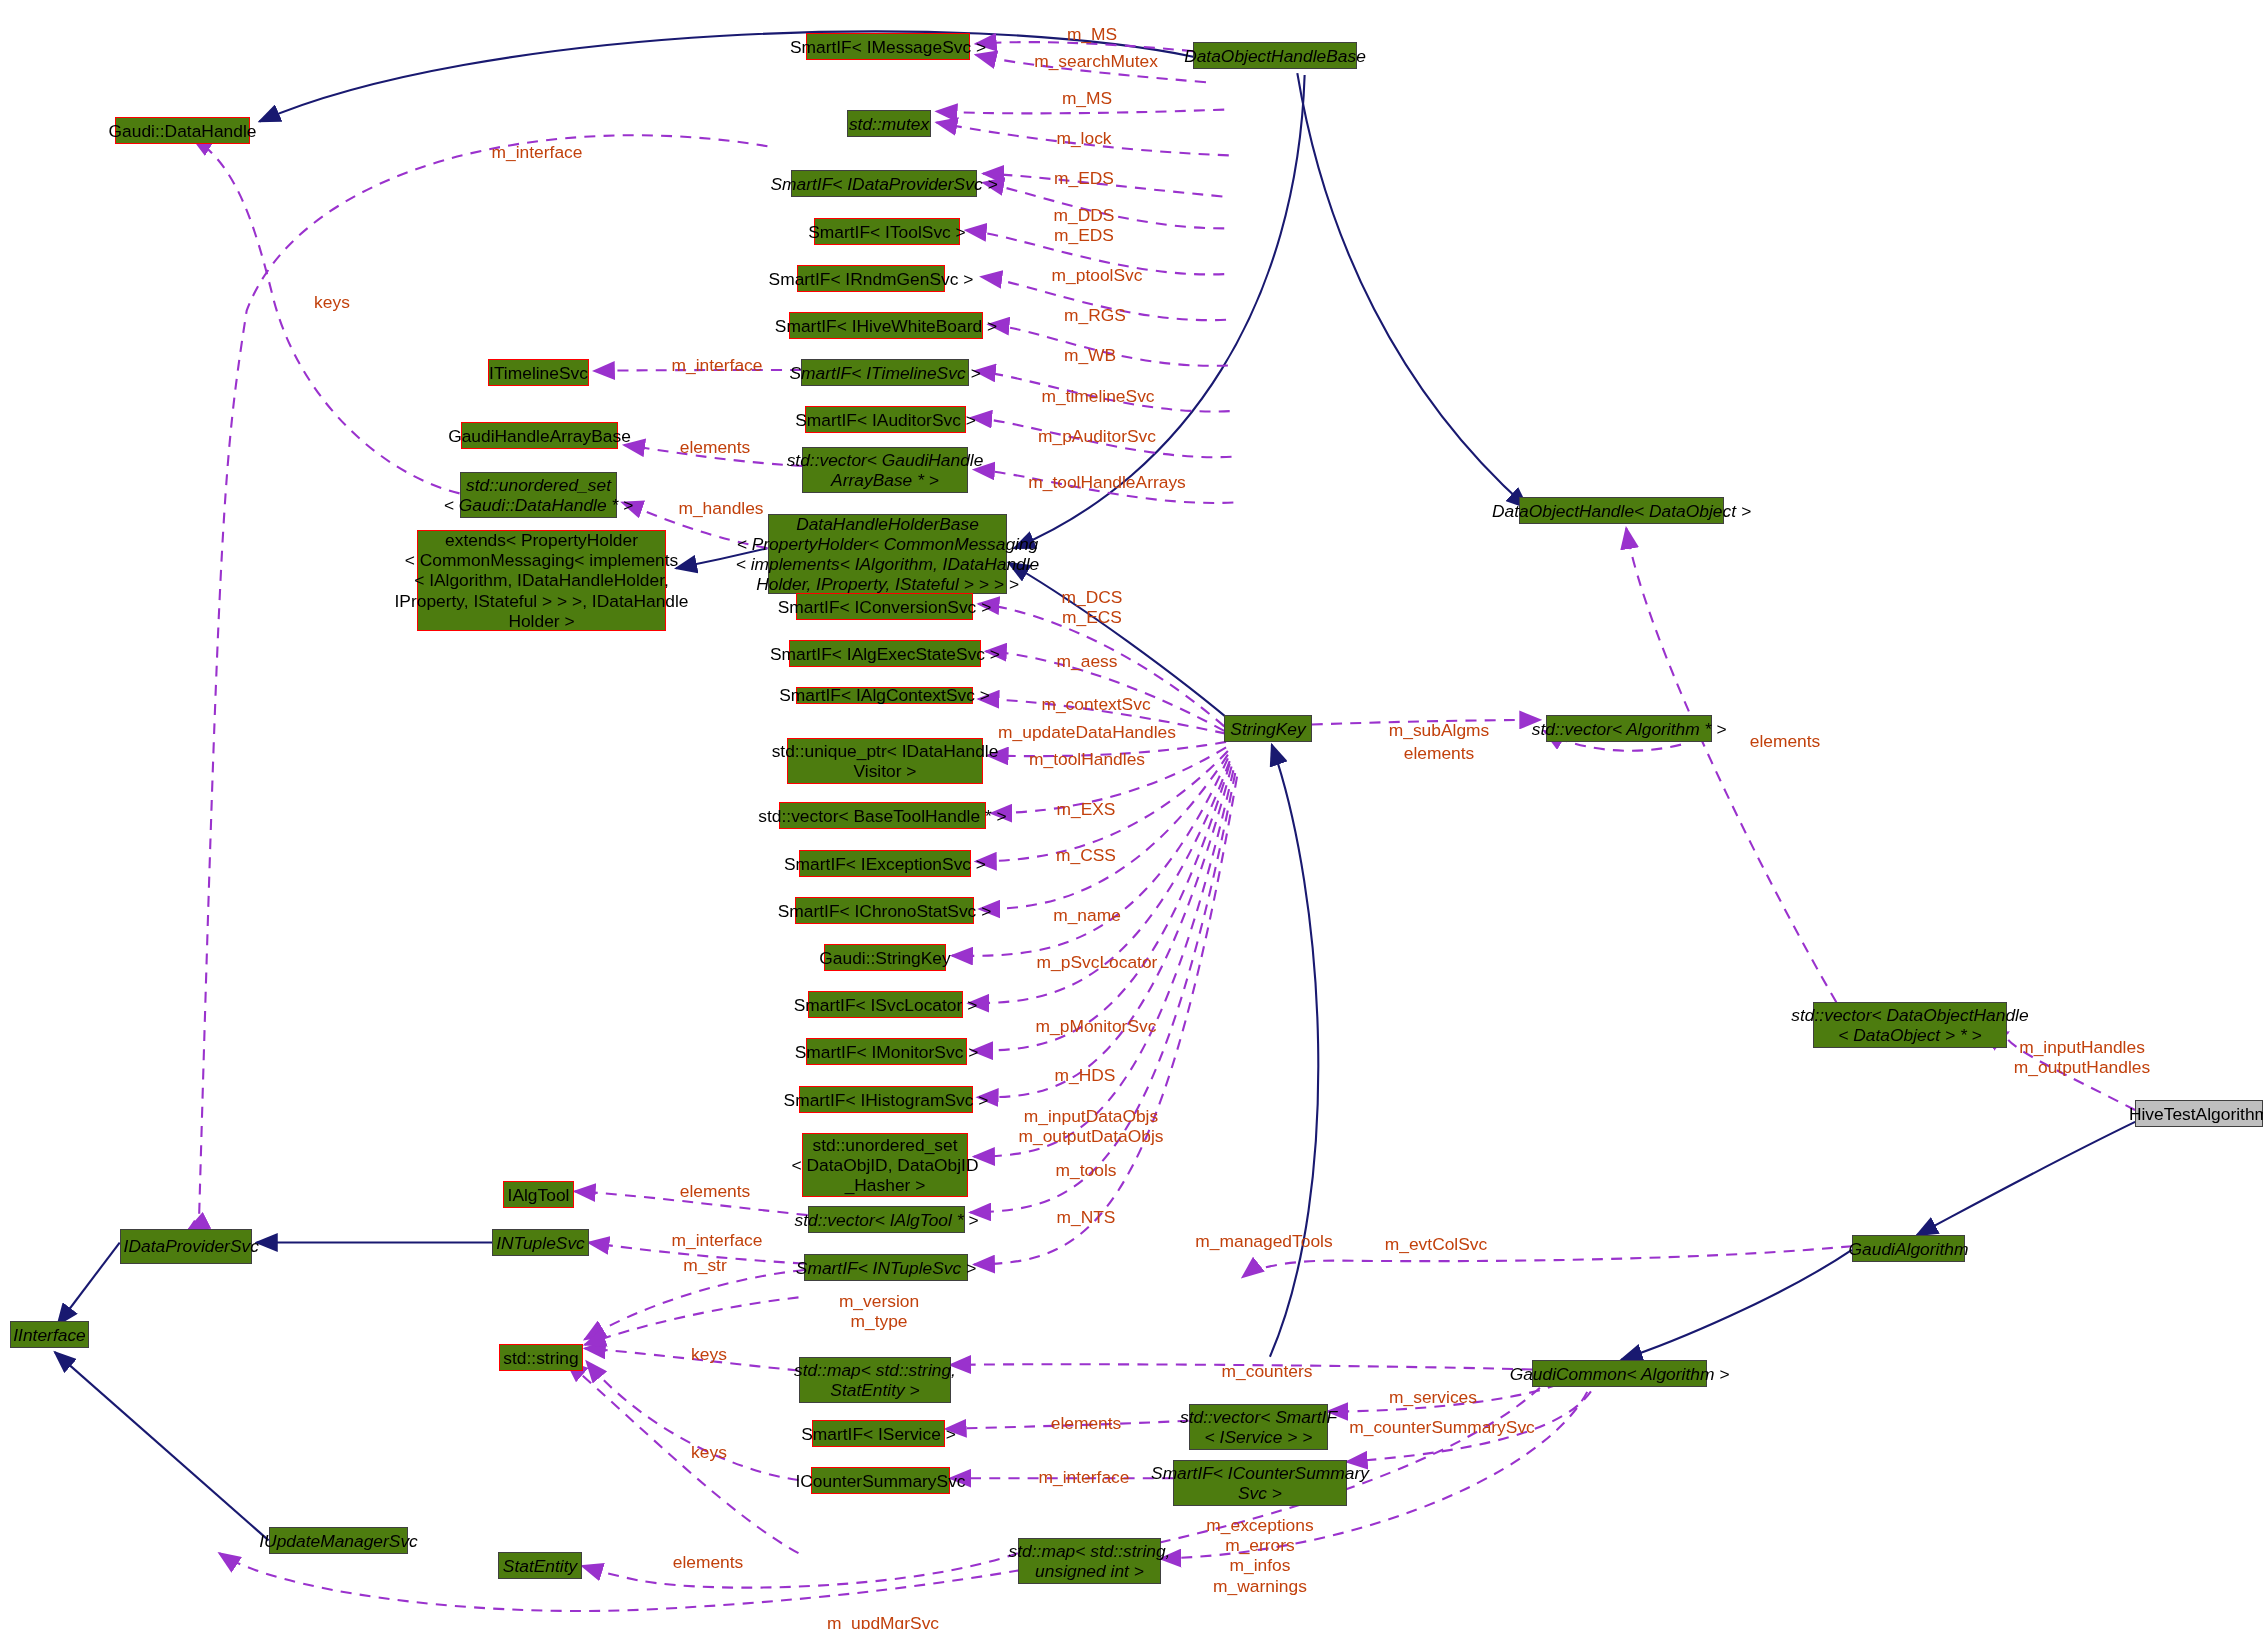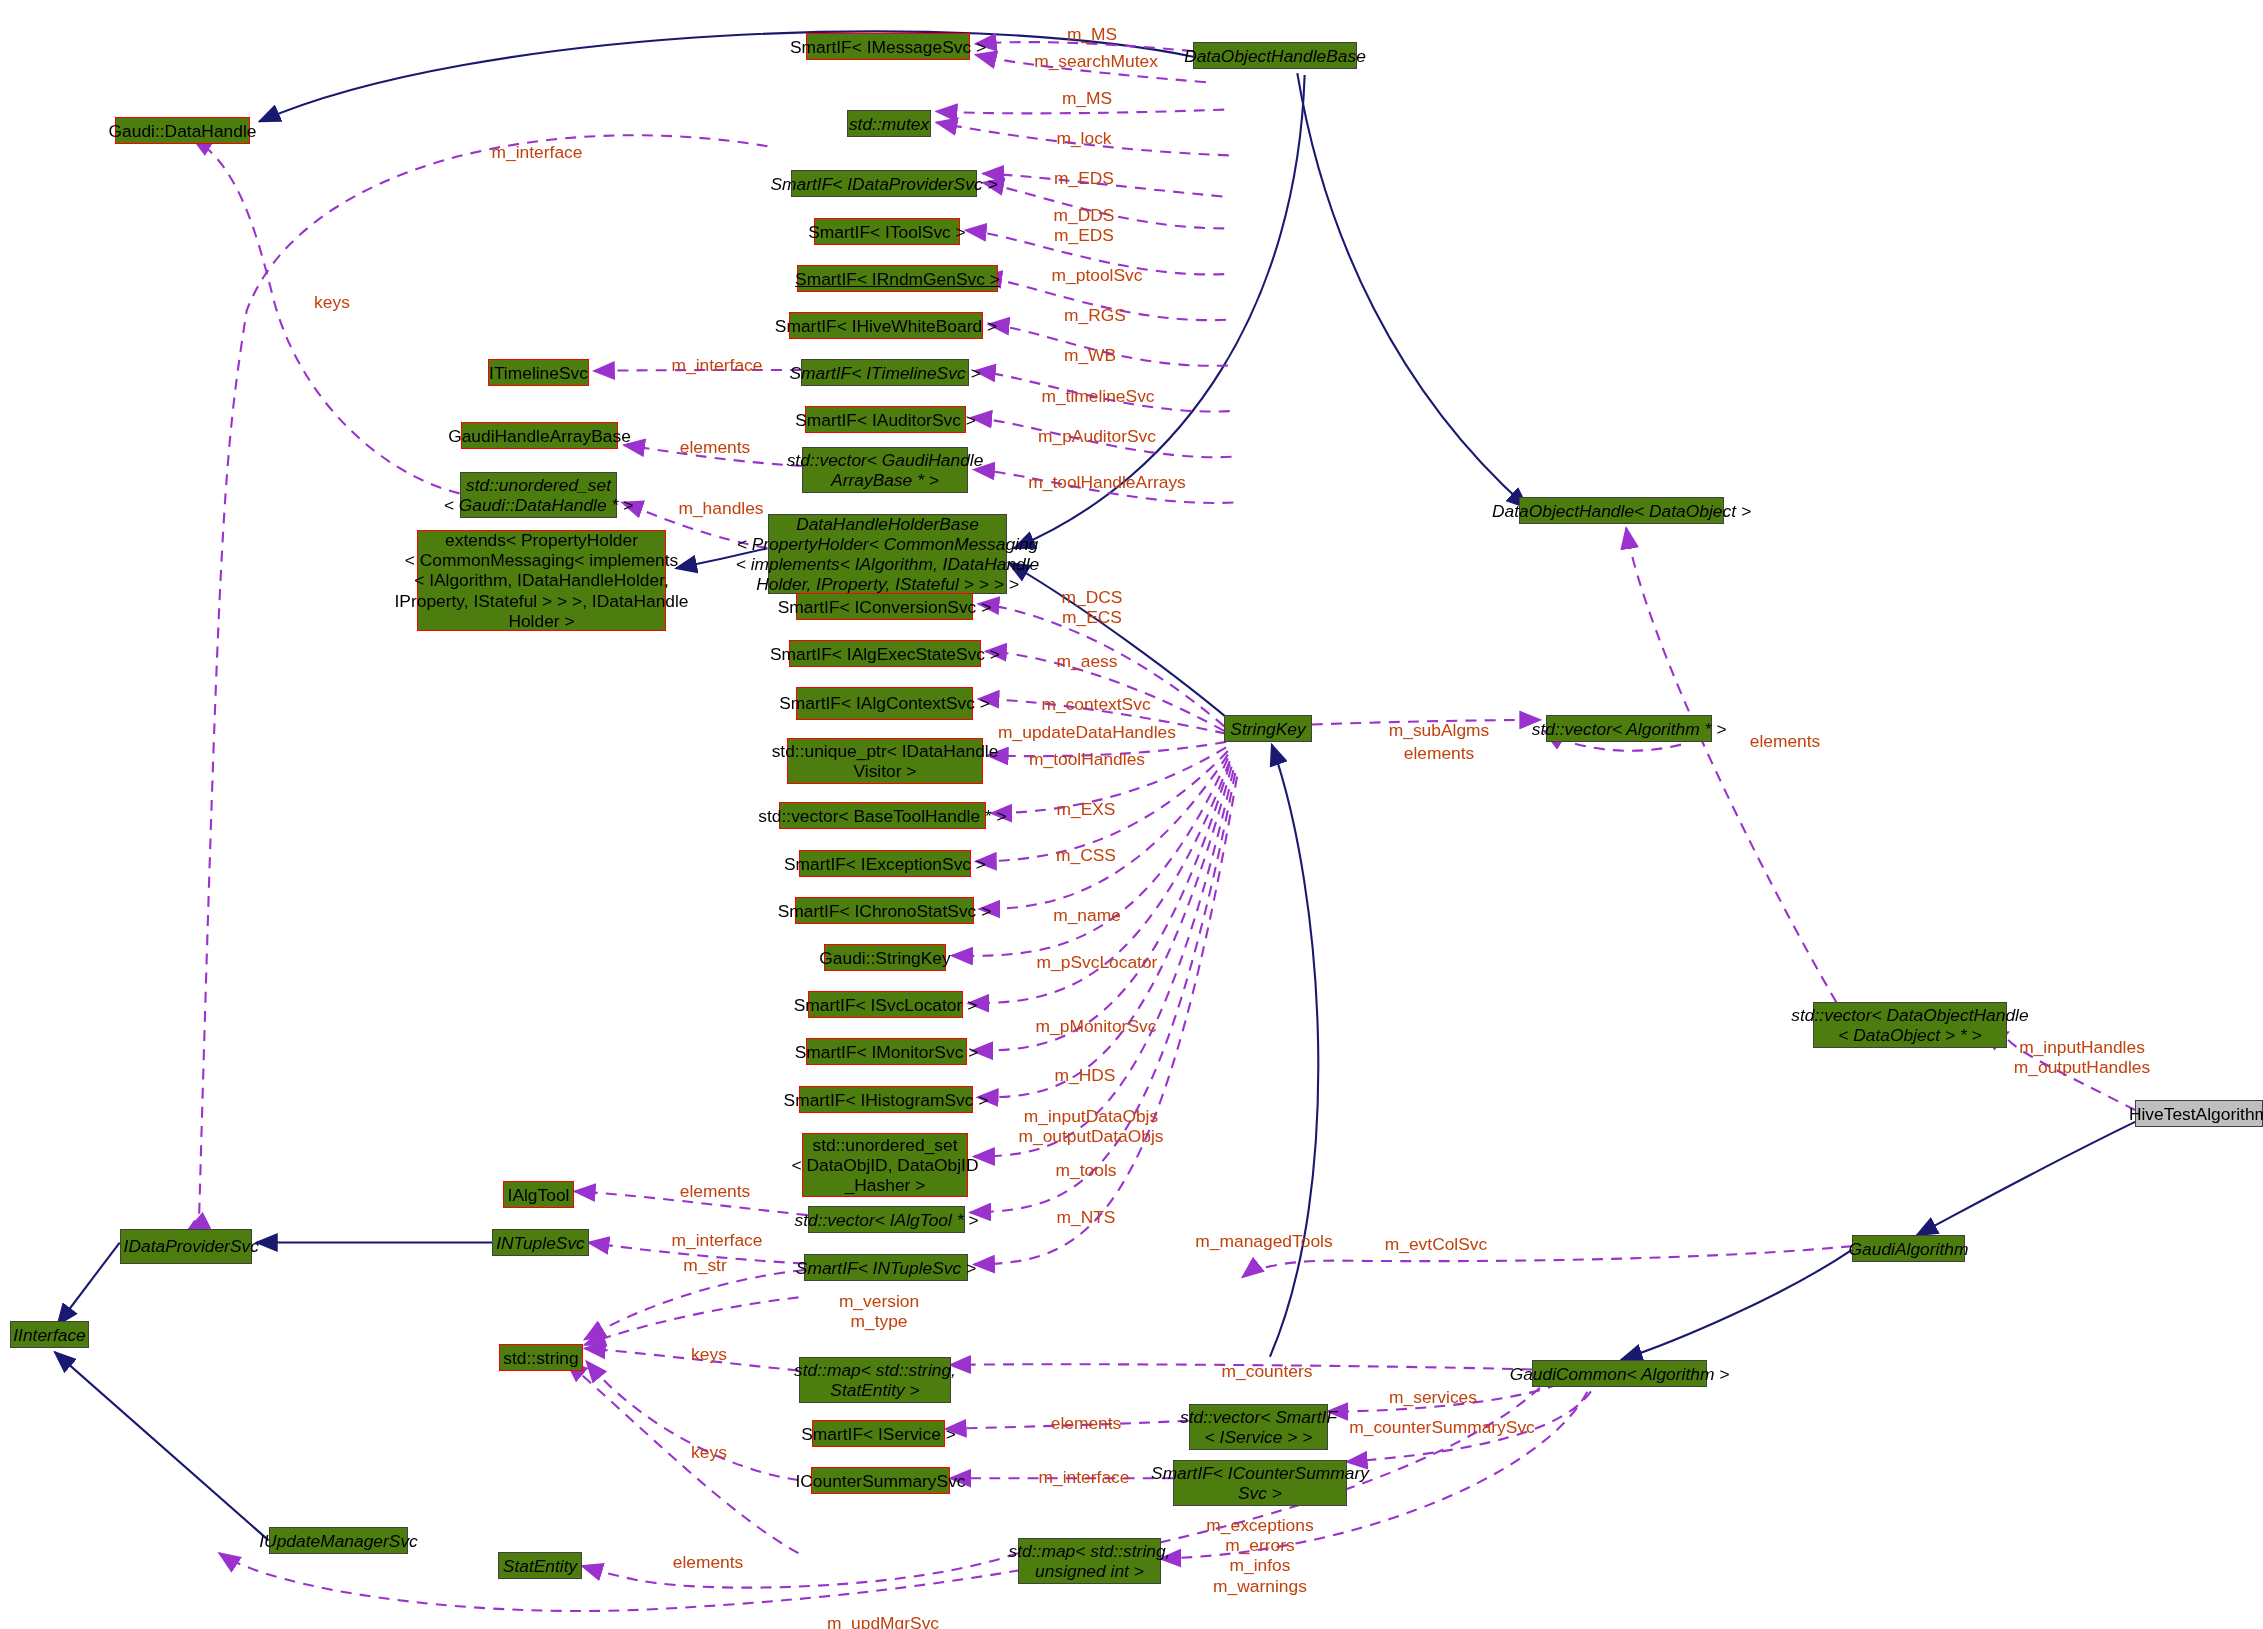--- a/index.html
+++ b/index.html
@@ -147,42 +147,42 @@
     </g>
   </svg>
 
   <div id="nodes-layer">
       <div class="node red" style="left: 115px; top: 117px; width: 135px; height: 27.4px;">Gaudi::DataHandle</div>
       <div class="node red" style="left: 806px; top: 33px; width: 164px; height: 27.4px;">SmartIF&lt; IMessageSvc &gt;</div>
       <div class="node black" style="left: 1193px; top: 42px; width: 164px; height: 27.4px;">DataObjectHandleBase</div>
       <div class="node black" style="left: 847px; top: 110px; width: 84px; height: 27.4px;">std::mutex</div>
       <div class="node black" style="left: 791px; top: 170px; width: 186px; height: 27.4px;">SmartIF&lt; IDataProviderSvc &gt;</div>
       <div class="node red" style="left: 814px; top: 218px; width: 146px; height: 27.4px;">SmartIF&lt; IToolSvc &gt;</div>
-      <div class="node red" style="left: 797px; top: 265px; width: 201px; height: 27.4px; text-decoration: underline;">SmartIF&lt; IRndmGenSvc &gt;</div>
+      <div class="node red" style="left: 797px; top: 265px; width: 148px; height: 27.4px;">SmartIF&lt; IRndmGenSvc &gt;</div>
       <div class="node red" style="left: 789px; top: 312px; width: 194px; height: 27.4px;">SmartIF&lt; IHiveWhiteBoard &gt;</div>
       <div class="node red" style="left: 488px; top: 359px; width: 101px; height: 27.4px;">ITimelineSvc</div>
       <div class="node black" style="left: 801px; top: 359px; width: 168px; height: 27.4px;">SmartIF&lt; ITimelineSvc &gt;</div>
       <div class="node red" style="left: 805px; top: 406px; width: 161px; height: 27.4px;">SmartIF&lt; IAuditorSvc &gt;</div>
       <div class="node red" style="left: 461px; top: 422px; width: 157px; height: 27.4px;">GaudiHandleArrayBase</div>
       <div class="node black" style="left: 802px; top: 447px; width: 166px; height: 46px;">std::vector&lt; GaudiHandle
 ArrayBase * &gt;</div>
       <div class="node black" style="left: 460px; top: 472px; width: 157px; height: 46px;">std::unordered_set
 &lt; Gaudi::DataHandle * &gt;</div>
       <div class="node black" style="left: 768px; top: 514px; width: 239px; height: 80px;">DataHandleHolderBase
 &lt; PropertyHolder&lt; CommonMessaging
 &lt; implements&lt; IAlgorithm, IDataHandle
 Holder, IProperty, IStateful &gt; &gt; &gt; &gt;</div>
       <div class="node red" style="left: 417px; top: 530px; width: 249px; height: 101px;">extends&lt; PropertyHolder
 &lt; CommonMessaging&lt; implements
 &lt; IAlgorithm, IDataHandleHolder,
 IProperty, IStateful &gt; &gt; &gt;, IDataHandle
 Holder &gt;</div>
       <div class="node red" style="left: 796px; top: 593px; width: 177px; height: 27.4px;">SmartIF&lt; IConversionSvc &gt;</div>
       <div class="node red" style="left: 789px; top: 640px; width: 192px; height: 27.4px;">SmartIF&lt; IAlgExecStateSvc &gt;</div>
-      <div class="node red" style="left: 796px; top: 687px; width: 177px; height: 33px;">SmartIF&lt; IAlgContextSvc &gt;</div>
+      <div class="node red" style="left: 796px; top: 687px; width: 177px; height: 17px;">SmartIF&lt; IAlgContextSvc &gt;</div>
       <div class="node red" style="left: 787px; top: 738px; width: 196px; height: 46px;">std::unique_ptr&lt; IDataHandle
 Visitor &gt;</div>
       <div class="node red" style="left: 779px; top: 802px; width: 207px; height: 27.4px;">std::vector&lt; BaseToolHandle * &gt;</div>
       <div class="node red" style="left: 799px; top: 850px; width: 172px; height: 27.4px;">SmartIF&lt; IExceptionSvc &gt;</div>
       <div class="node red" style="left: 795px; top: 897px; width: 179px; height: 27.4px;">SmartIF&lt; IChronoStatSvc &gt;</div>
       <div class="node red" style="left: 824px; top: 944px; width: 122px; height: 27.4px;">Gaudi::StringKey</div>
       <div class="node red" style="left: 808px; top: 991px; width: 155px; height: 27.4px;">SmartIF&lt; ISvcLocator &gt;</div>
       <div class="node red" style="left: 806px; top: 1038px; width: 161px; height: 27.4px;">SmartIF&lt; IMonitorSvc &gt;</div>
       <div class="node red" style="left: 799px; top: 1086px; width: 174px; height: 27.4px;">SmartIF&lt; IHistogramSvc &gt;</div>
       <div class="node red" style="left: 802px; top: 1133px; width: 166px; height: 64px;">std::unordered_set

